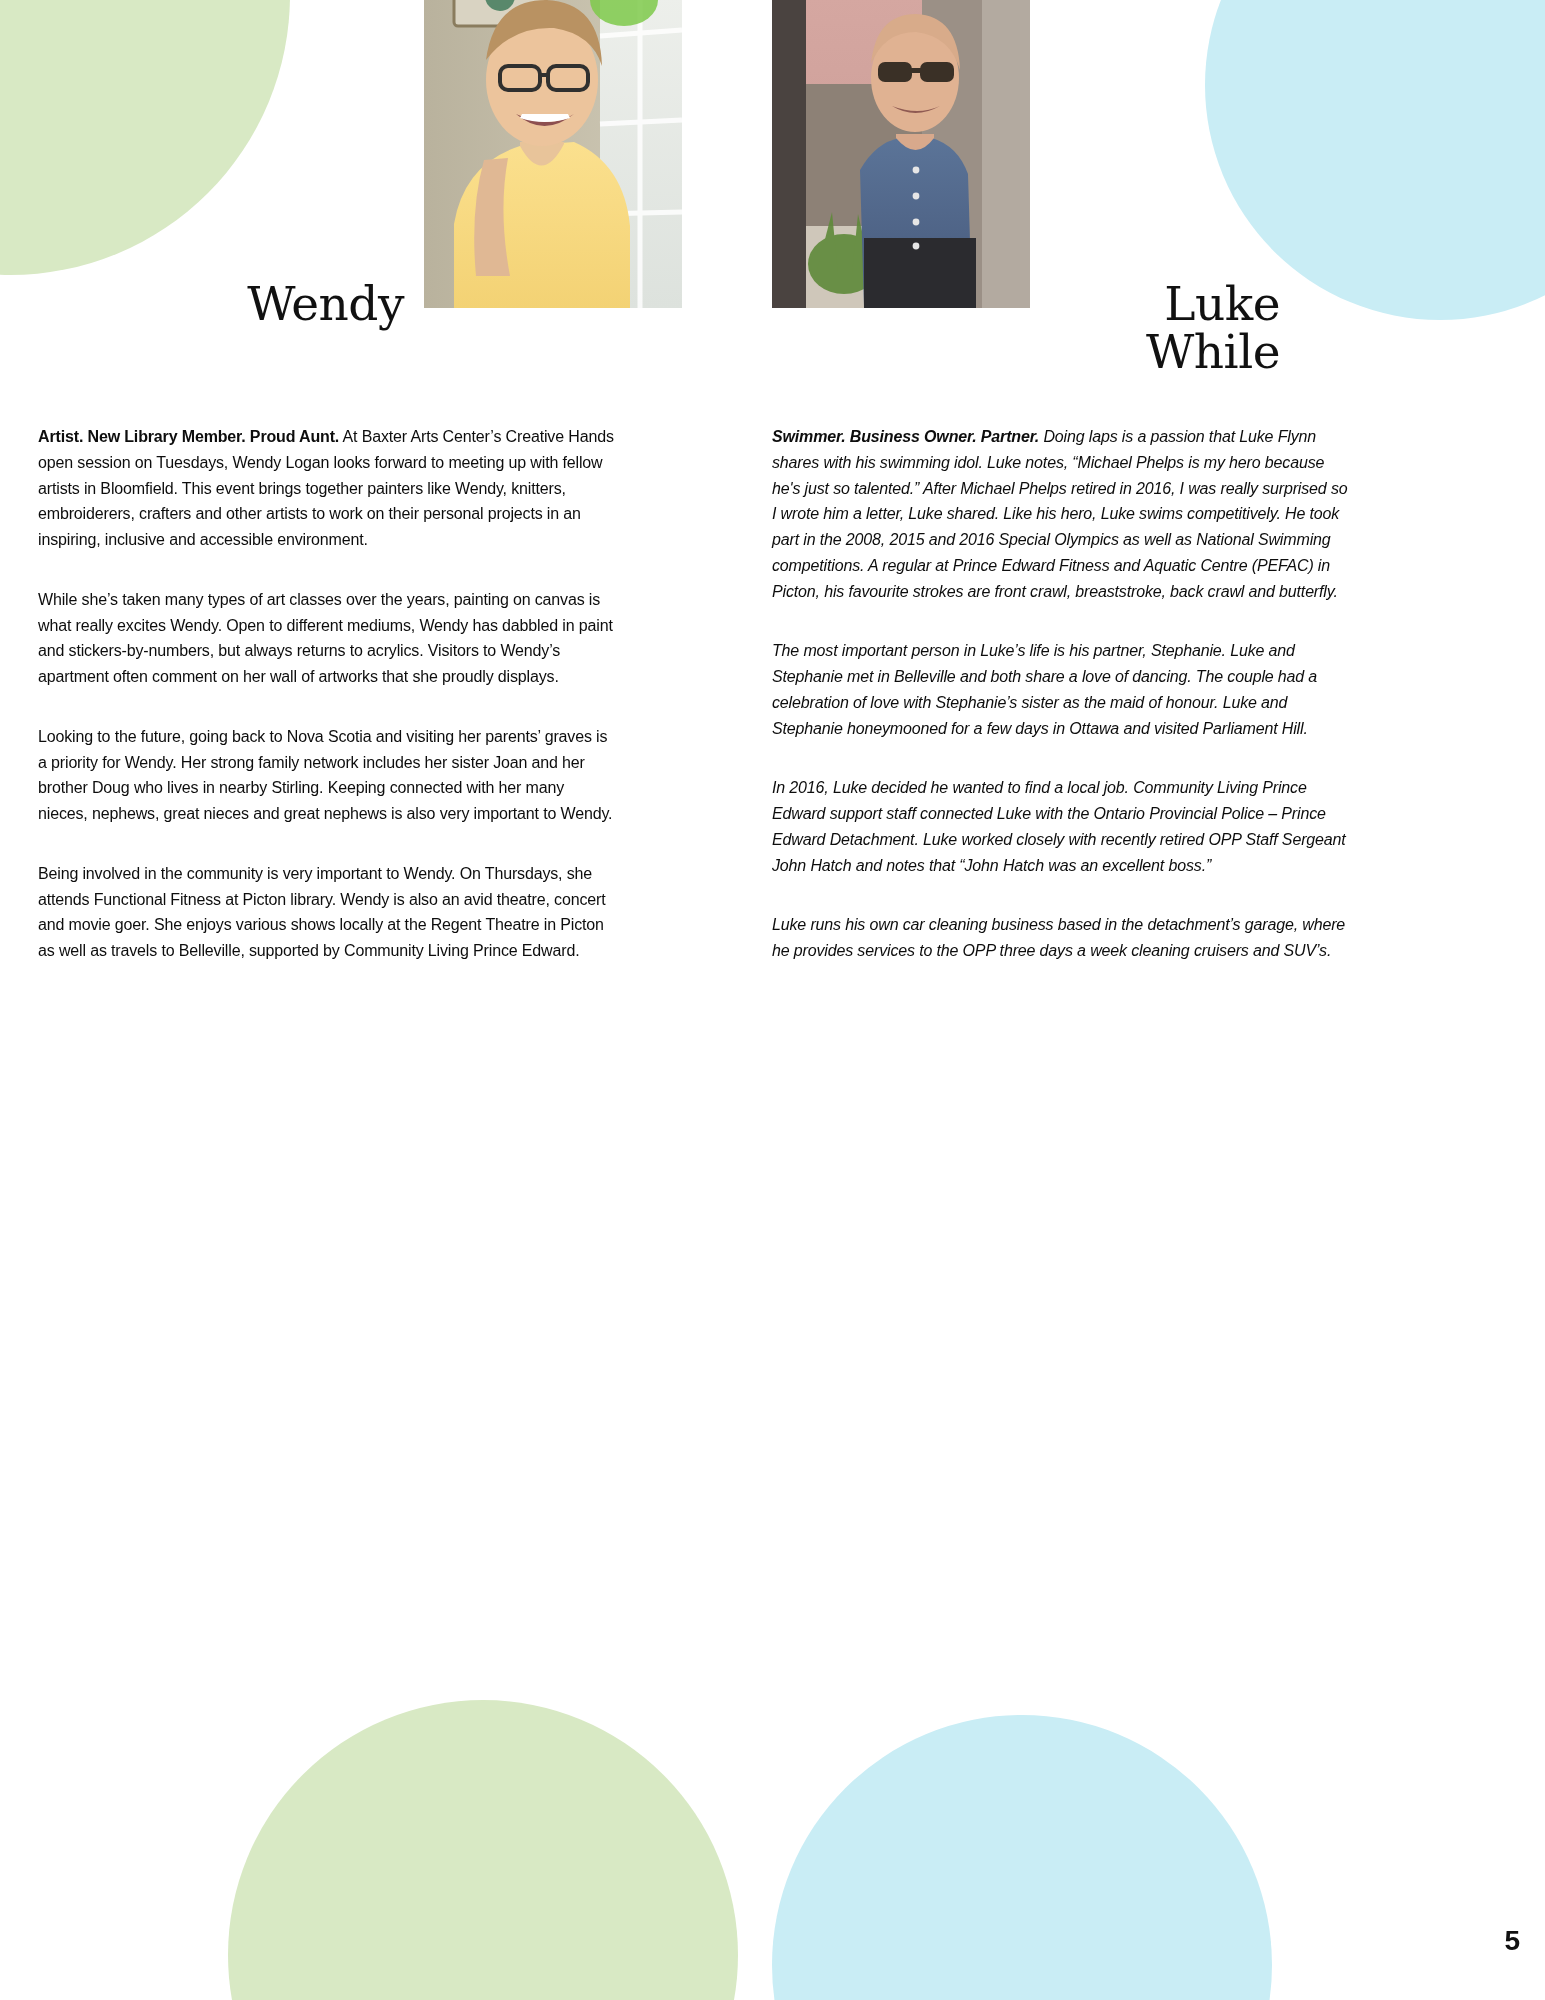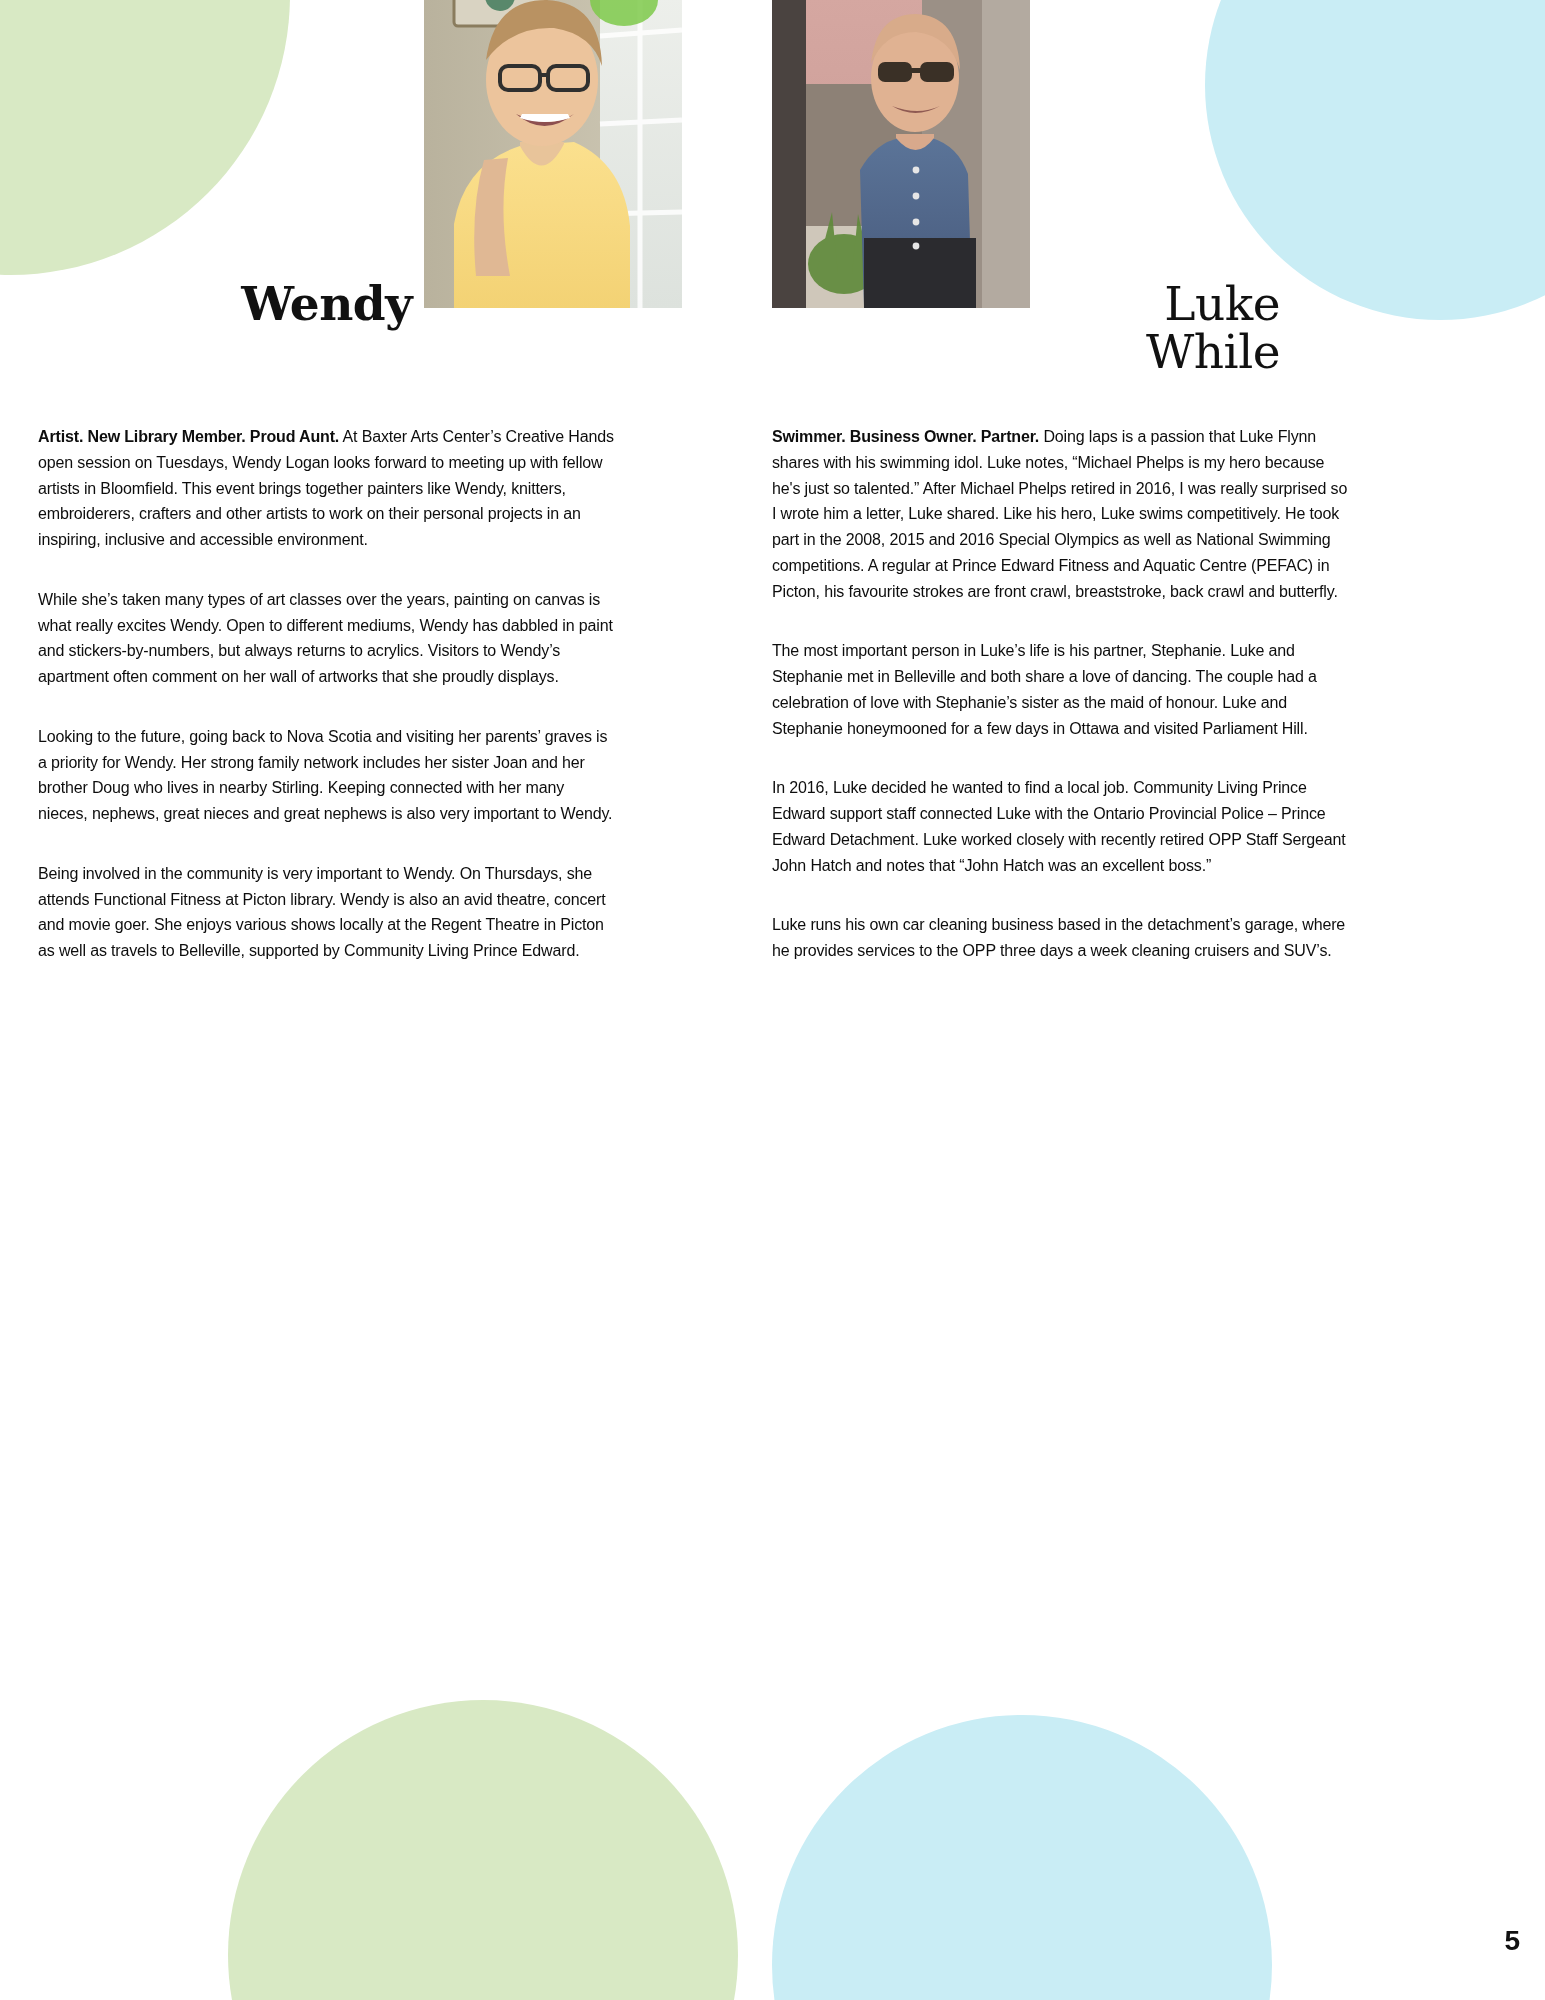--- a/index.html
+++ b/index.html
@@ -44,33 +44,33 @@
   .name {
     position: absolute;
     z-index: 3;
     font-family: "DejaVu Serif", serif;
     font-weight: 400;
     font-size: 47px;
     line-height: 1.02;
     color: #111111;
     letter-spacing: -0.5px;
   }
-  #name-wendy { left: 112px; top: 280px; width: 300px; text-align: right; font-weight: bold; }
+  #name-wendy { left: 104px; top: 280px; width: 300px; text-align: right; }
   #name-luke  { left: 1010px; top: 280px; width: 270px; text-align: right; }
   .name .ln { display: block; }
 
   
   .column {
     position: absolute;
     top: 424px;
     width: 578px;
     z-index: 3;
   }
   #col-left  { left: 38px; }
-  #col-right { left: 772px; }
+  #col-right { left: 772px; font-style: italic; }
 
   .para {
     margin: 0 0 34px 0;
     font-family: "Liberation Sans", sans-serif;
     font-size: 16px;
     line-height: 1.61;
     color: #0d0d0d;
     letter-spacing: -0.15px;
   }
   .para:last-child { margin-bottom: 0; }

